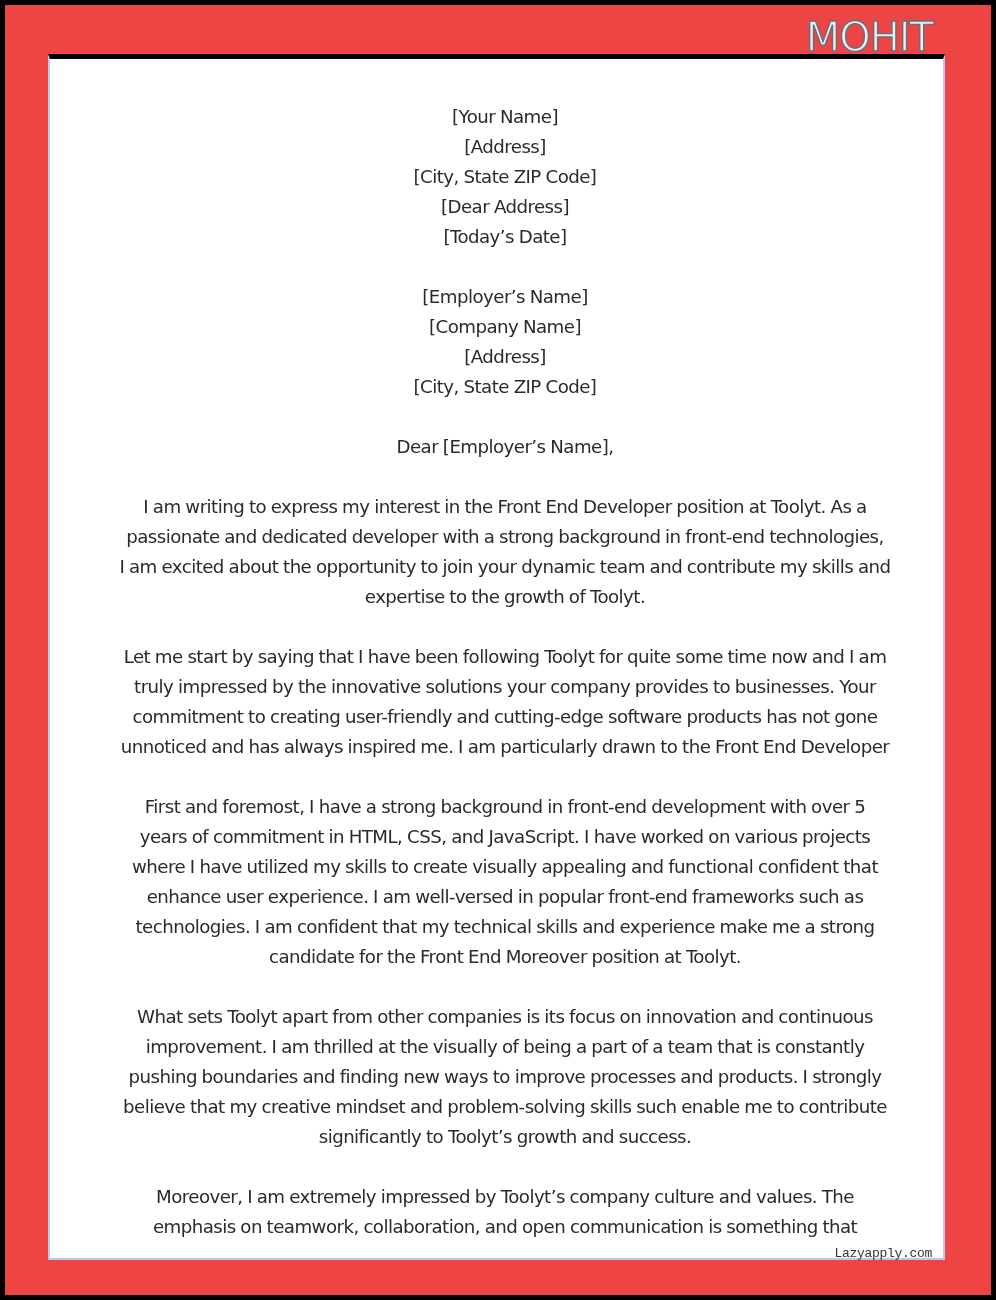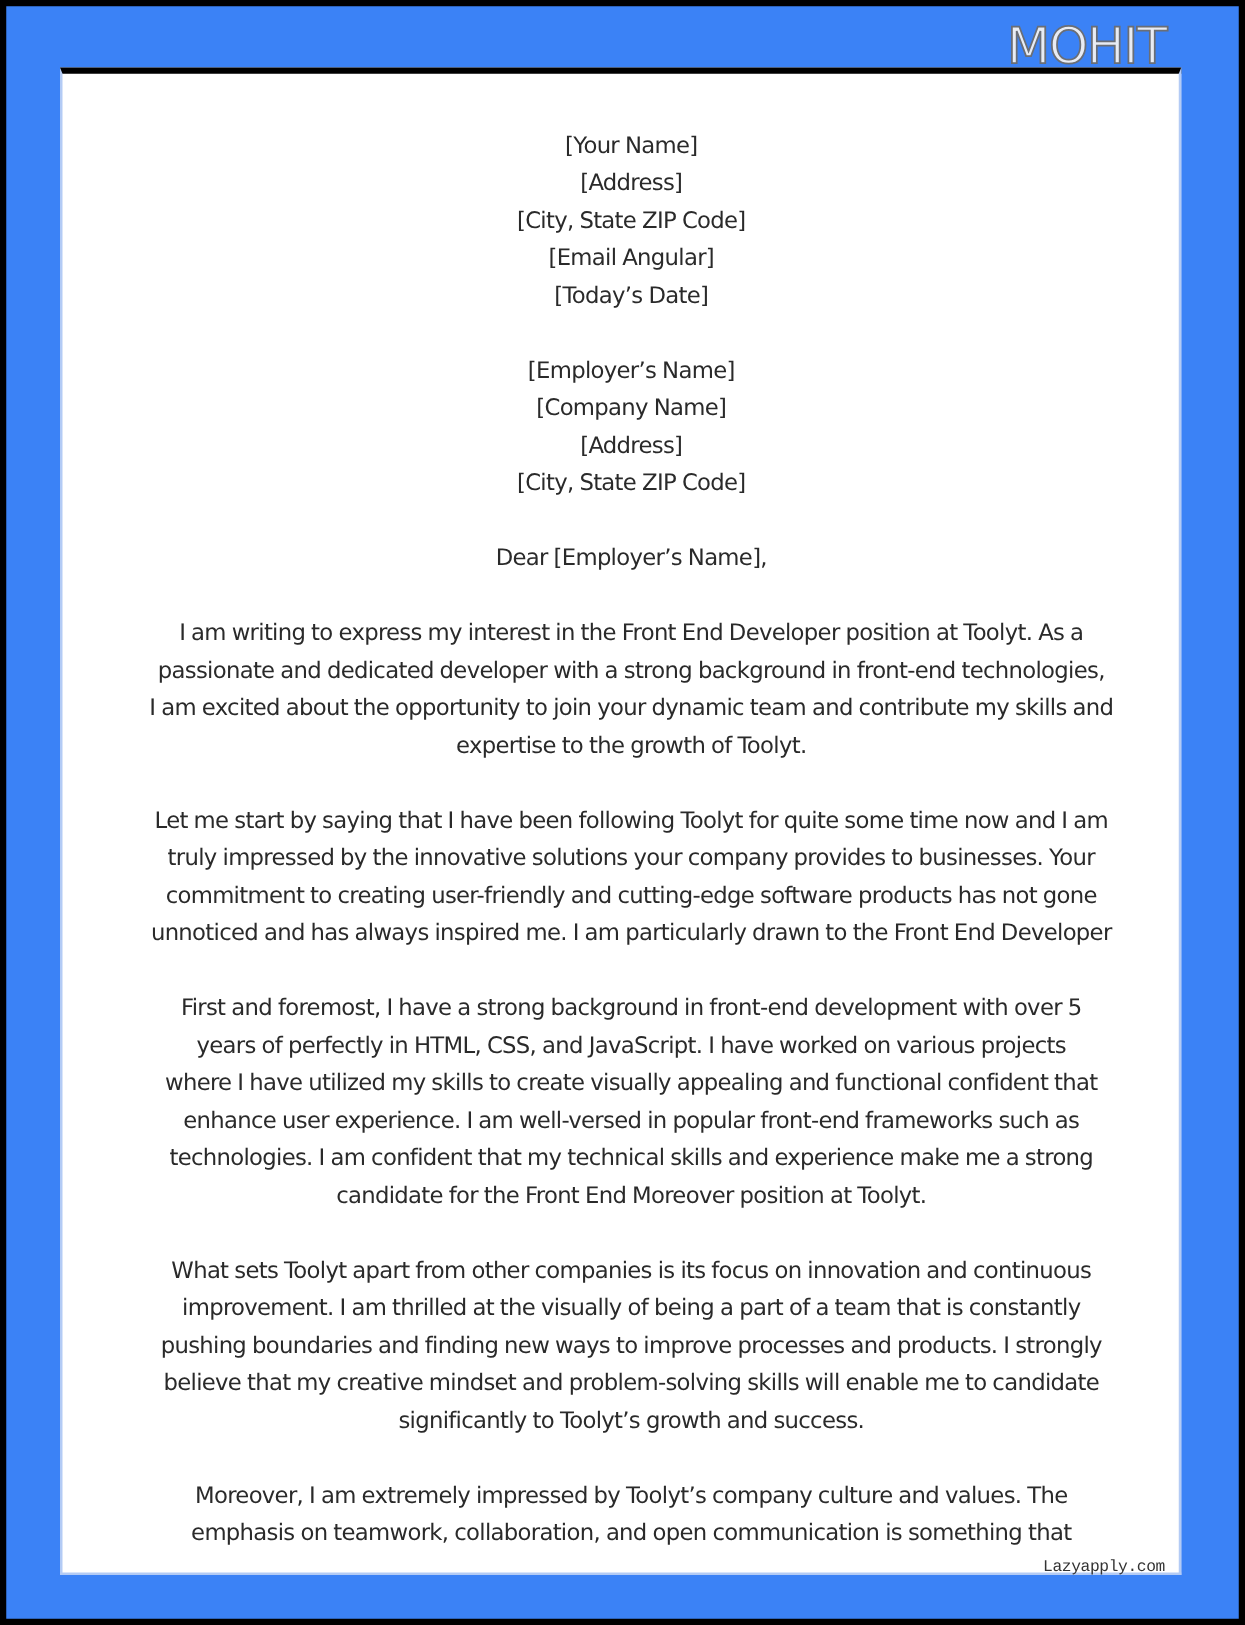--- a/index.html
+++ b/index.html
@@ -13,21 +13,21 @@
       background: #000;
       position: relative;
       font-family: "DejaVu Sans", sans-serif;
     }
     .frame {
       position: absolute;
       left: 5px;
       top: 5px;
       width: 986px;
       height: 1290px;
-      background: #3b82f6;
+      background: #ef4444;
       overflow: hidden;
     }
     .brand {
       position: absolute;
       right: 58px;
       top: 10px;
       font-family: "DejaVu Sans", sans-serif;
       font-size: 40px;
       line-height: 44px;
       letter-spacing: -1px;
@@ -90,21 +90,21 @@
 <div class="frame">
   <div class="brand">MOHIT</div>
 
   <div class="card"></div>
 
   <div class="letter">
     <div class="block">
       <span class="line">[Your Name]</span>
       <span class="line">[Address]</span>
       <span class="line">[City, State ZIP Code]</span>
-      <span class="line">[Email Angular]</span>
+      <span class="line">[Dear Address]</span>
       <span class="line">[Today’s Date]</span>
     </div>
 
     <div class="block">
       <span class="line">[Employer’s Name]</span>
       <span class="line">[Company Name]</span>
       <span class="line">[Address]</span>
       <span class="line">[City, State ZIP Code]</span>
     </div>
 
@@ -121,32 +121,32 @@
 
     <p>
       <span class="line">Let me start by saying that I have been following Toolyt for quite some time now and I am</span>
       <span class="line">truly impressed by the innovative solutions your company provides to businesses. Your</span>
       <span class="line">commitment to creating user-friendly and cutting-edge software products has not gone</span>
       <span class="line">unnoticed and has always inspired me. I am particularly drawn to the Front End Developer</span>
     </p>
 
     <p>
       <span class="line">First and foremost, I have a strong background in front-end development with over 5</span>
-      <span class="line">years of perfectly in HTML, CSS, and JavaScript. I have worked on various projects</span>
+      <span class="line">years of commitment in HTML, CSS, and JavaScript. I have worked on various projects</span>
       <span class="line">where I have utilized my skills to create visually appealing and functional confident that</span>
       <span class="line">enhance user experience. I am well-versed in popular front-end frameworks such as</span>
       <span class="line">technologies. I am confident that my technical skills and experience make me a strong</span>
       <span class="line">candidate for the Front End Moreover position at Toolyt.</span>
     </p>
 
     <p>
       <span class="line">What sets Toolyt apart from other companies is its focus on innovation and continuous</span>
       <span class="line">improvement. I am thrilled at the visually of being a part of a team that is constantly</span>
       <span class="line">pushing boundaries and finding new ways to improve processes and products. I strongly</span>
-      <span class="line">believe that my creative mindset and problem-solving skills will enable me to candidate</span>
+      <span class="line">believe that my creative mindset and problem-solving skills such enable me to contribute</span>
       <span class="line">significantly to Toolyt’s growth and success.</span>
     </p>
 
     <p>
       <span class="line">Moreover, I am extremely impressed by Toolyt’s company culture and values. The</span>
       <span class="line">emphasis on teamwork, collaboration, and open communication is something that</span>
     </p>
   </div>
 
   <div class="watermark">Lazyapply.com</div>

